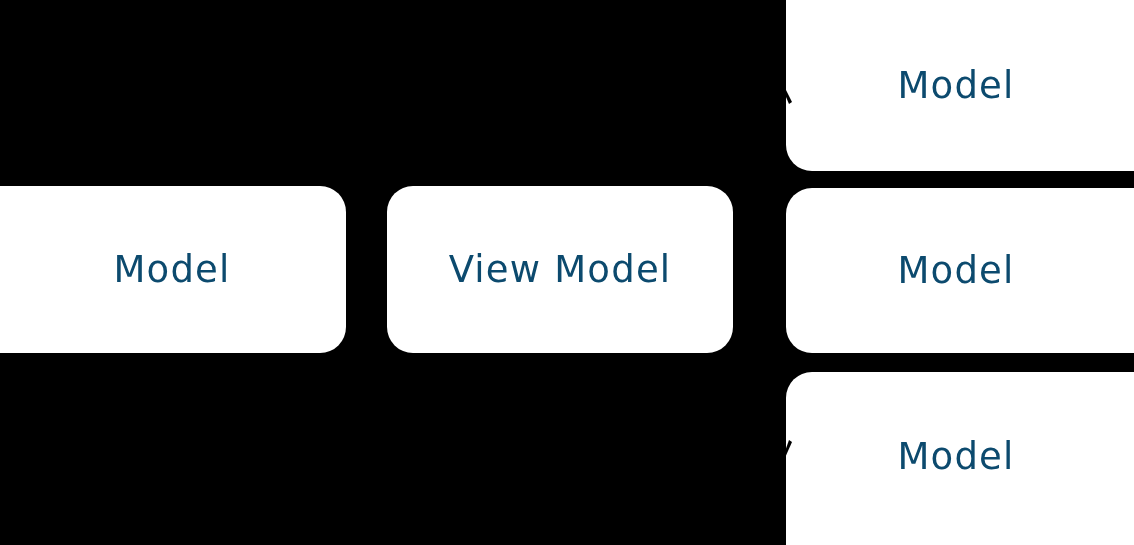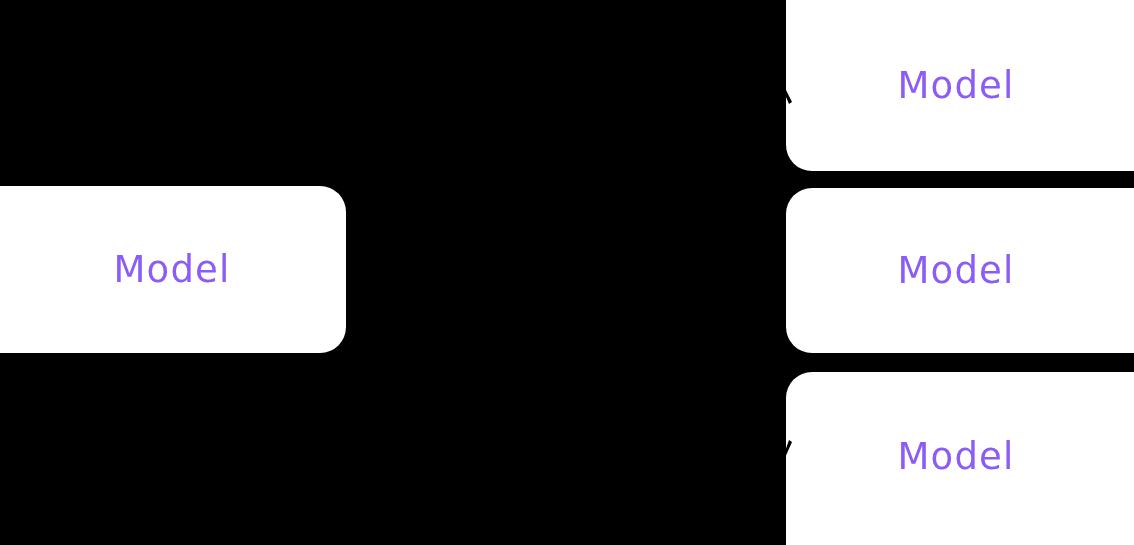--- a/index.html
+++ b/index.html
@@ -25,21 +25,21 @@
     position: absolute;
     background: #ffffff;
     border-radius: 26px;
     box-sizing: border-box;
     display: flex;
     align-items: center;
     justify-content: center;
     user-select: none;
   }
   .node-label {
-    color: #8b5cf6;
+    color: #0c4a6e;
     font-family: "DejaVu Sans", sans-serif;
     font-size: 37px;
     font-weight: 400;
     letter-spacing: 1.2px;
     line-height: 1;
     white-space: nowrap;
   }
 
   
   .node-view {
@@ -99,20 +99,23 @@
 </style>
 </head>
 <body>
 
 <div id="canvas">
 
   <div class="node node-view">
     <span class="node-label">Model</span>
   </div>
 
+  <div class="node node-viewmodel">
+    <span class="node-label">View Model</span>
+  </div>
 
   <div class="node node-model-top">
     <span class="node-label">Model</span>
   </div>
 
   <div class="node node-model-mid">
     <span class="node-label">Model</span>
   </div>
 
   <div class="node node-model-bot">

